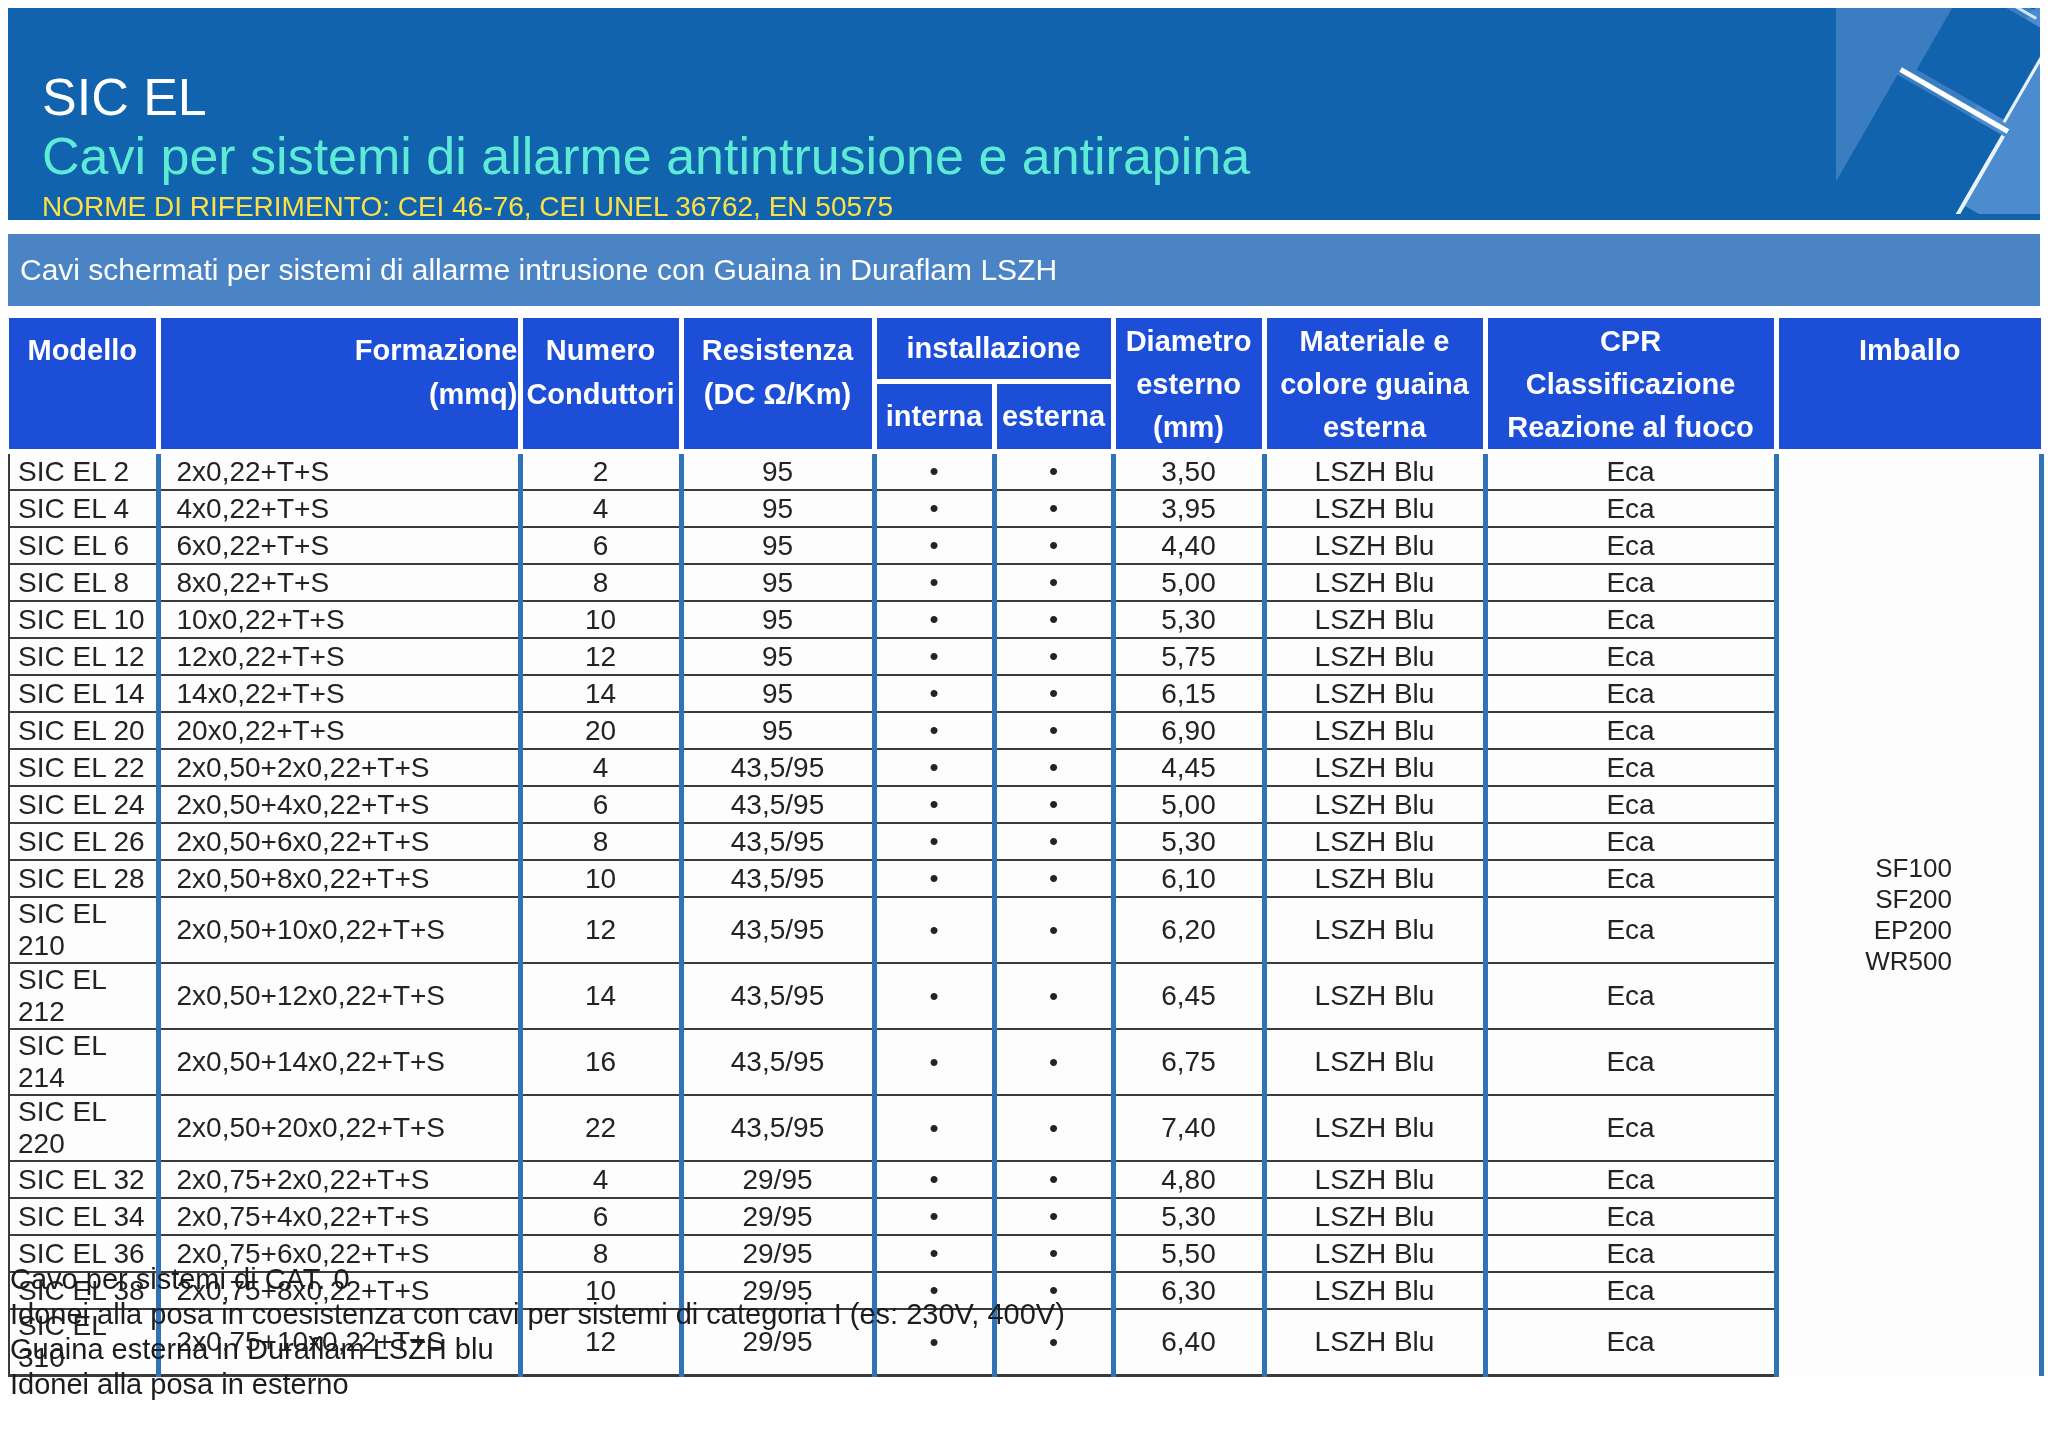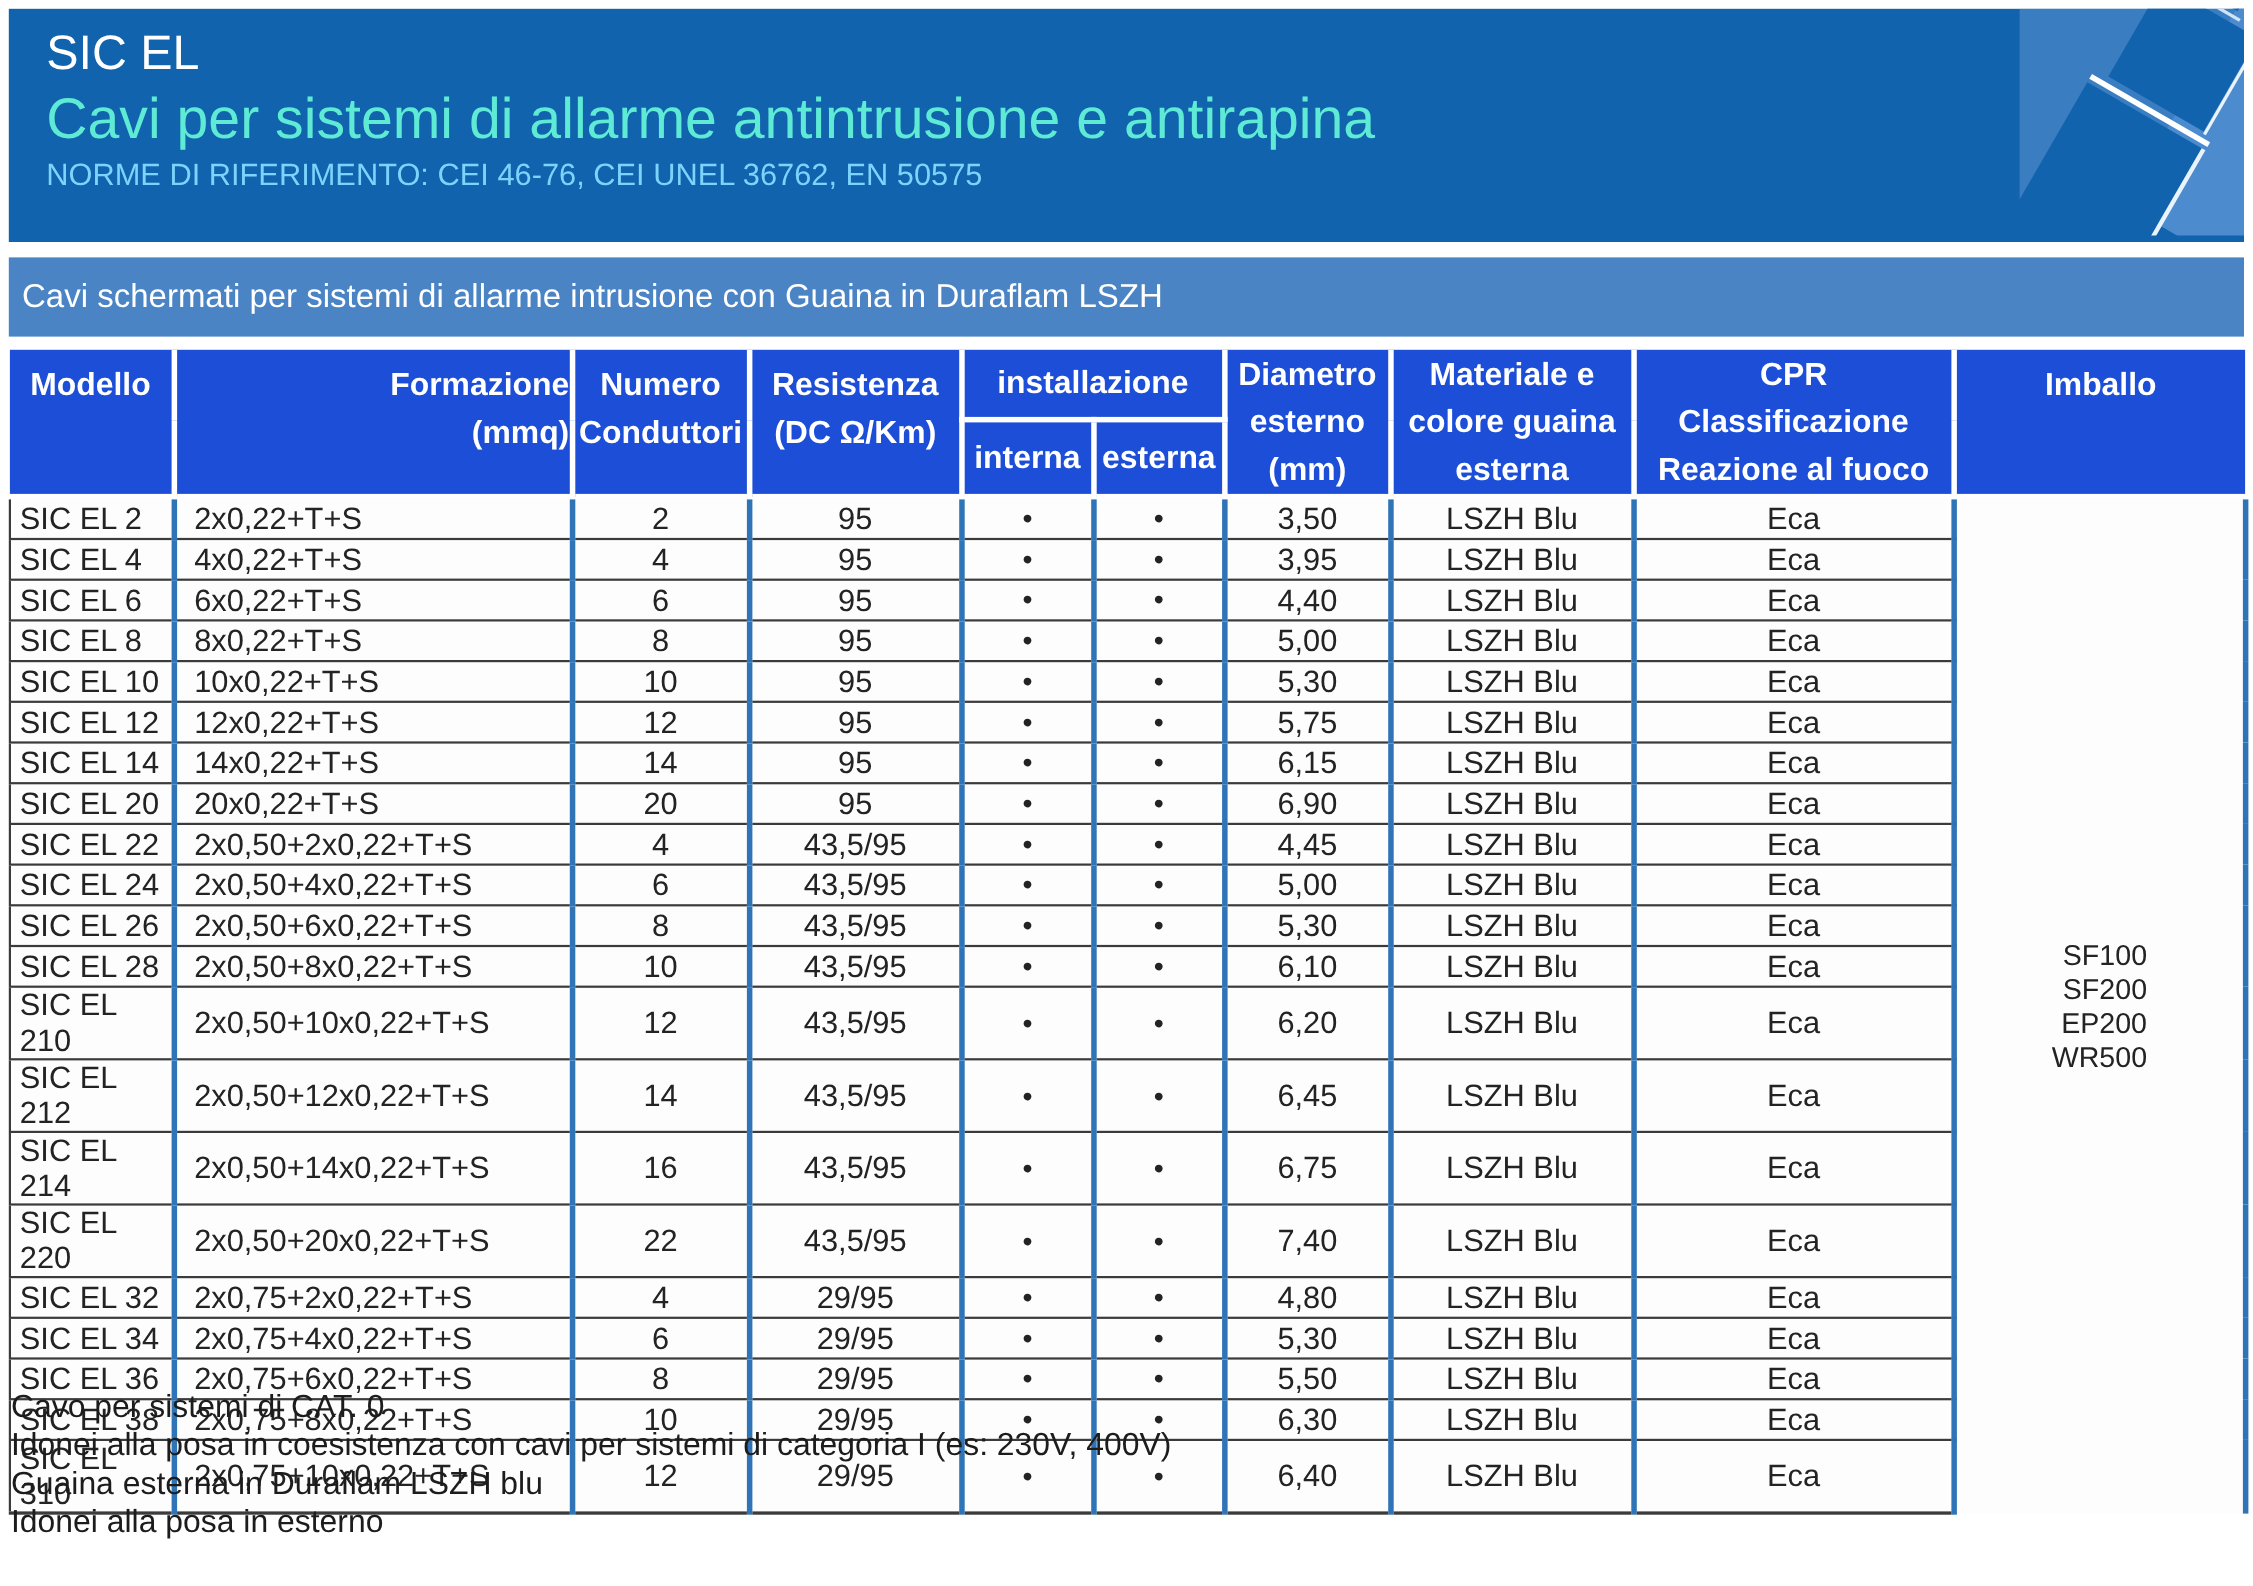--- a/index.html
+++ b/index.html
@@ -6,23 +6,23 @@
   .page{
     position:relative;width:2048px;height:1442px;background:#ffffff;
     font-family:"Liberation Sans", sans-serif;overflow:hidden;
   }
   
   .topbar{
     position:absolute;left:8px;top:8px;width:2032px;height:212px;
     background:#1063ac;color:#ffffff;
   }
   .topbar .txt{position:absolute;left:34px;top:14px;}
-  .product{font-size:44px;line-height:54px;color:#ffffff;}
+  .product{font-size:52px;line-height:54px;color:#ffffff;margin-top:48px;}
   .pagetitle{font-size:52px;line-height:64px;color:#5eead4;}
-  .norms{font-size:28px;line-height:38px;color:#7dd3fc;}
+  .norms{font-size:28px;line-height:38px;color:#fde047;}
   .corner{position:absolute;right:0;top:0;width:222px;height:206px;}
   
   .banner{
     position:absolute;left:8px;top:234px;width:2032px;height:72px;
     background:#4a84c5;color:#ffffff;display:flex;align-items:center;
     font-size:30px;padding-left:12px;box-sizing:border-box;
   }
   
   .tablewrap{position:absolute;left:8px;top:318px;width:2033px;}
   table{border-collapse:collapse;table-layout:fixed;width:2032px;}

